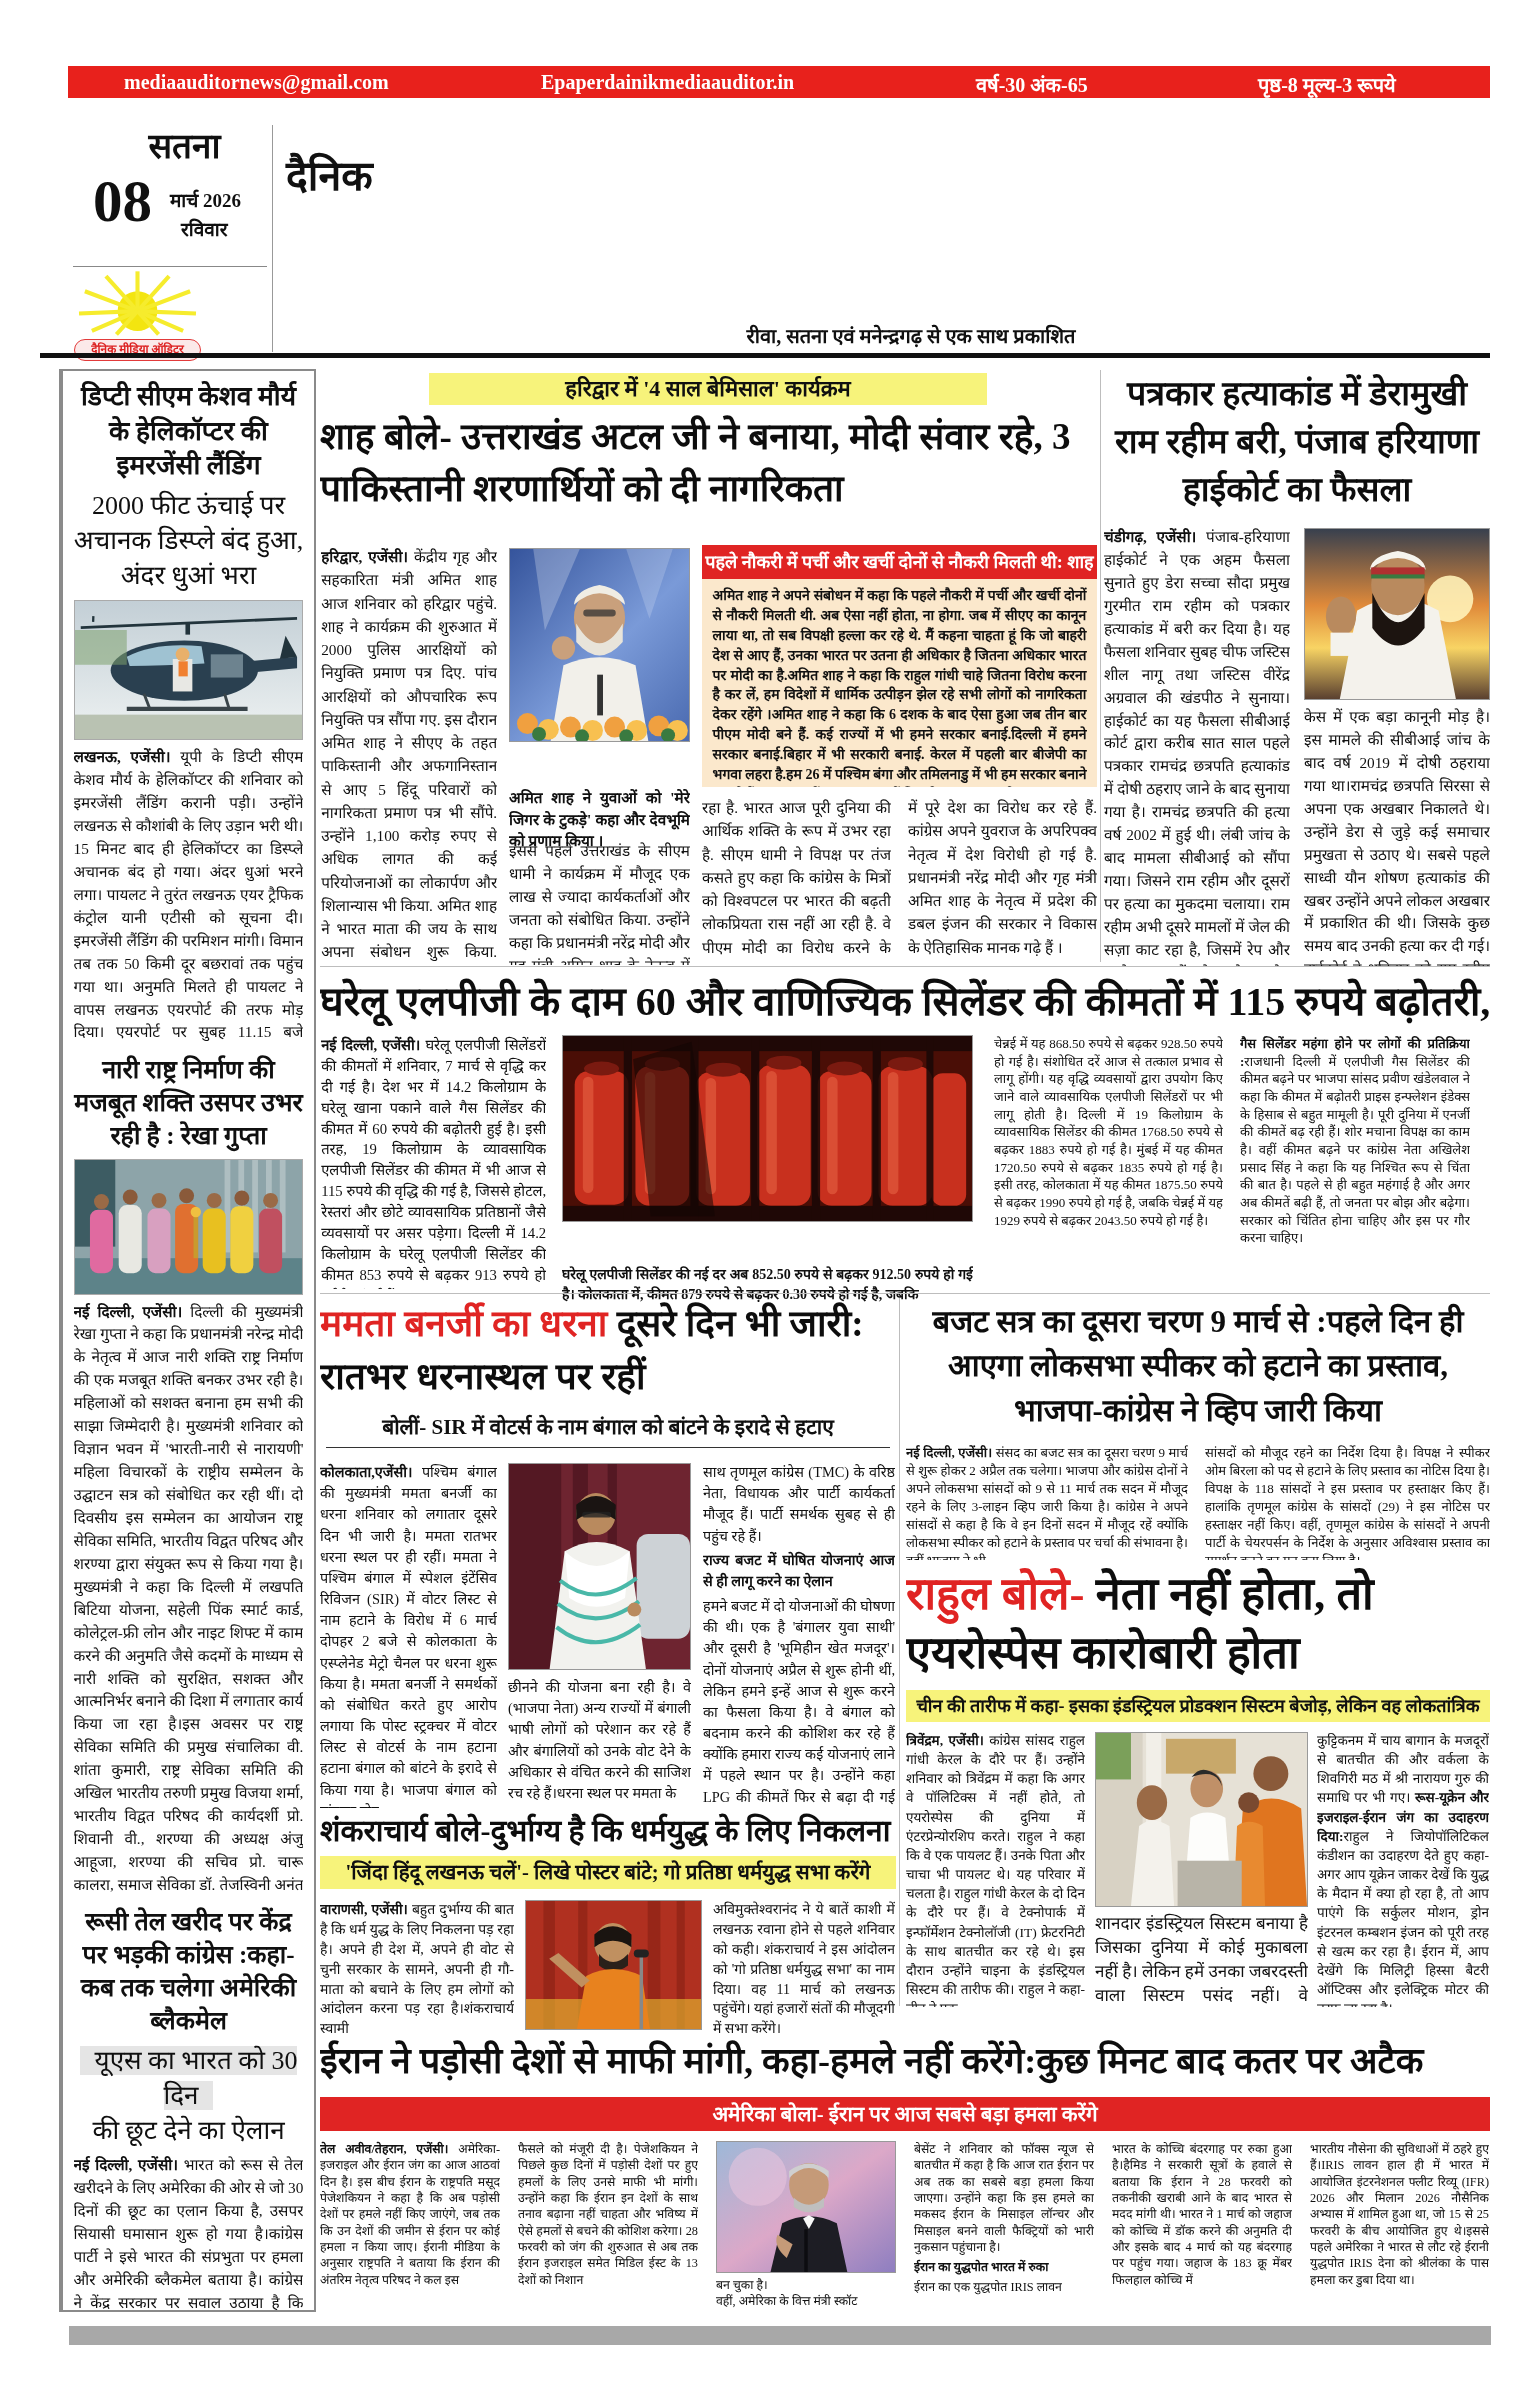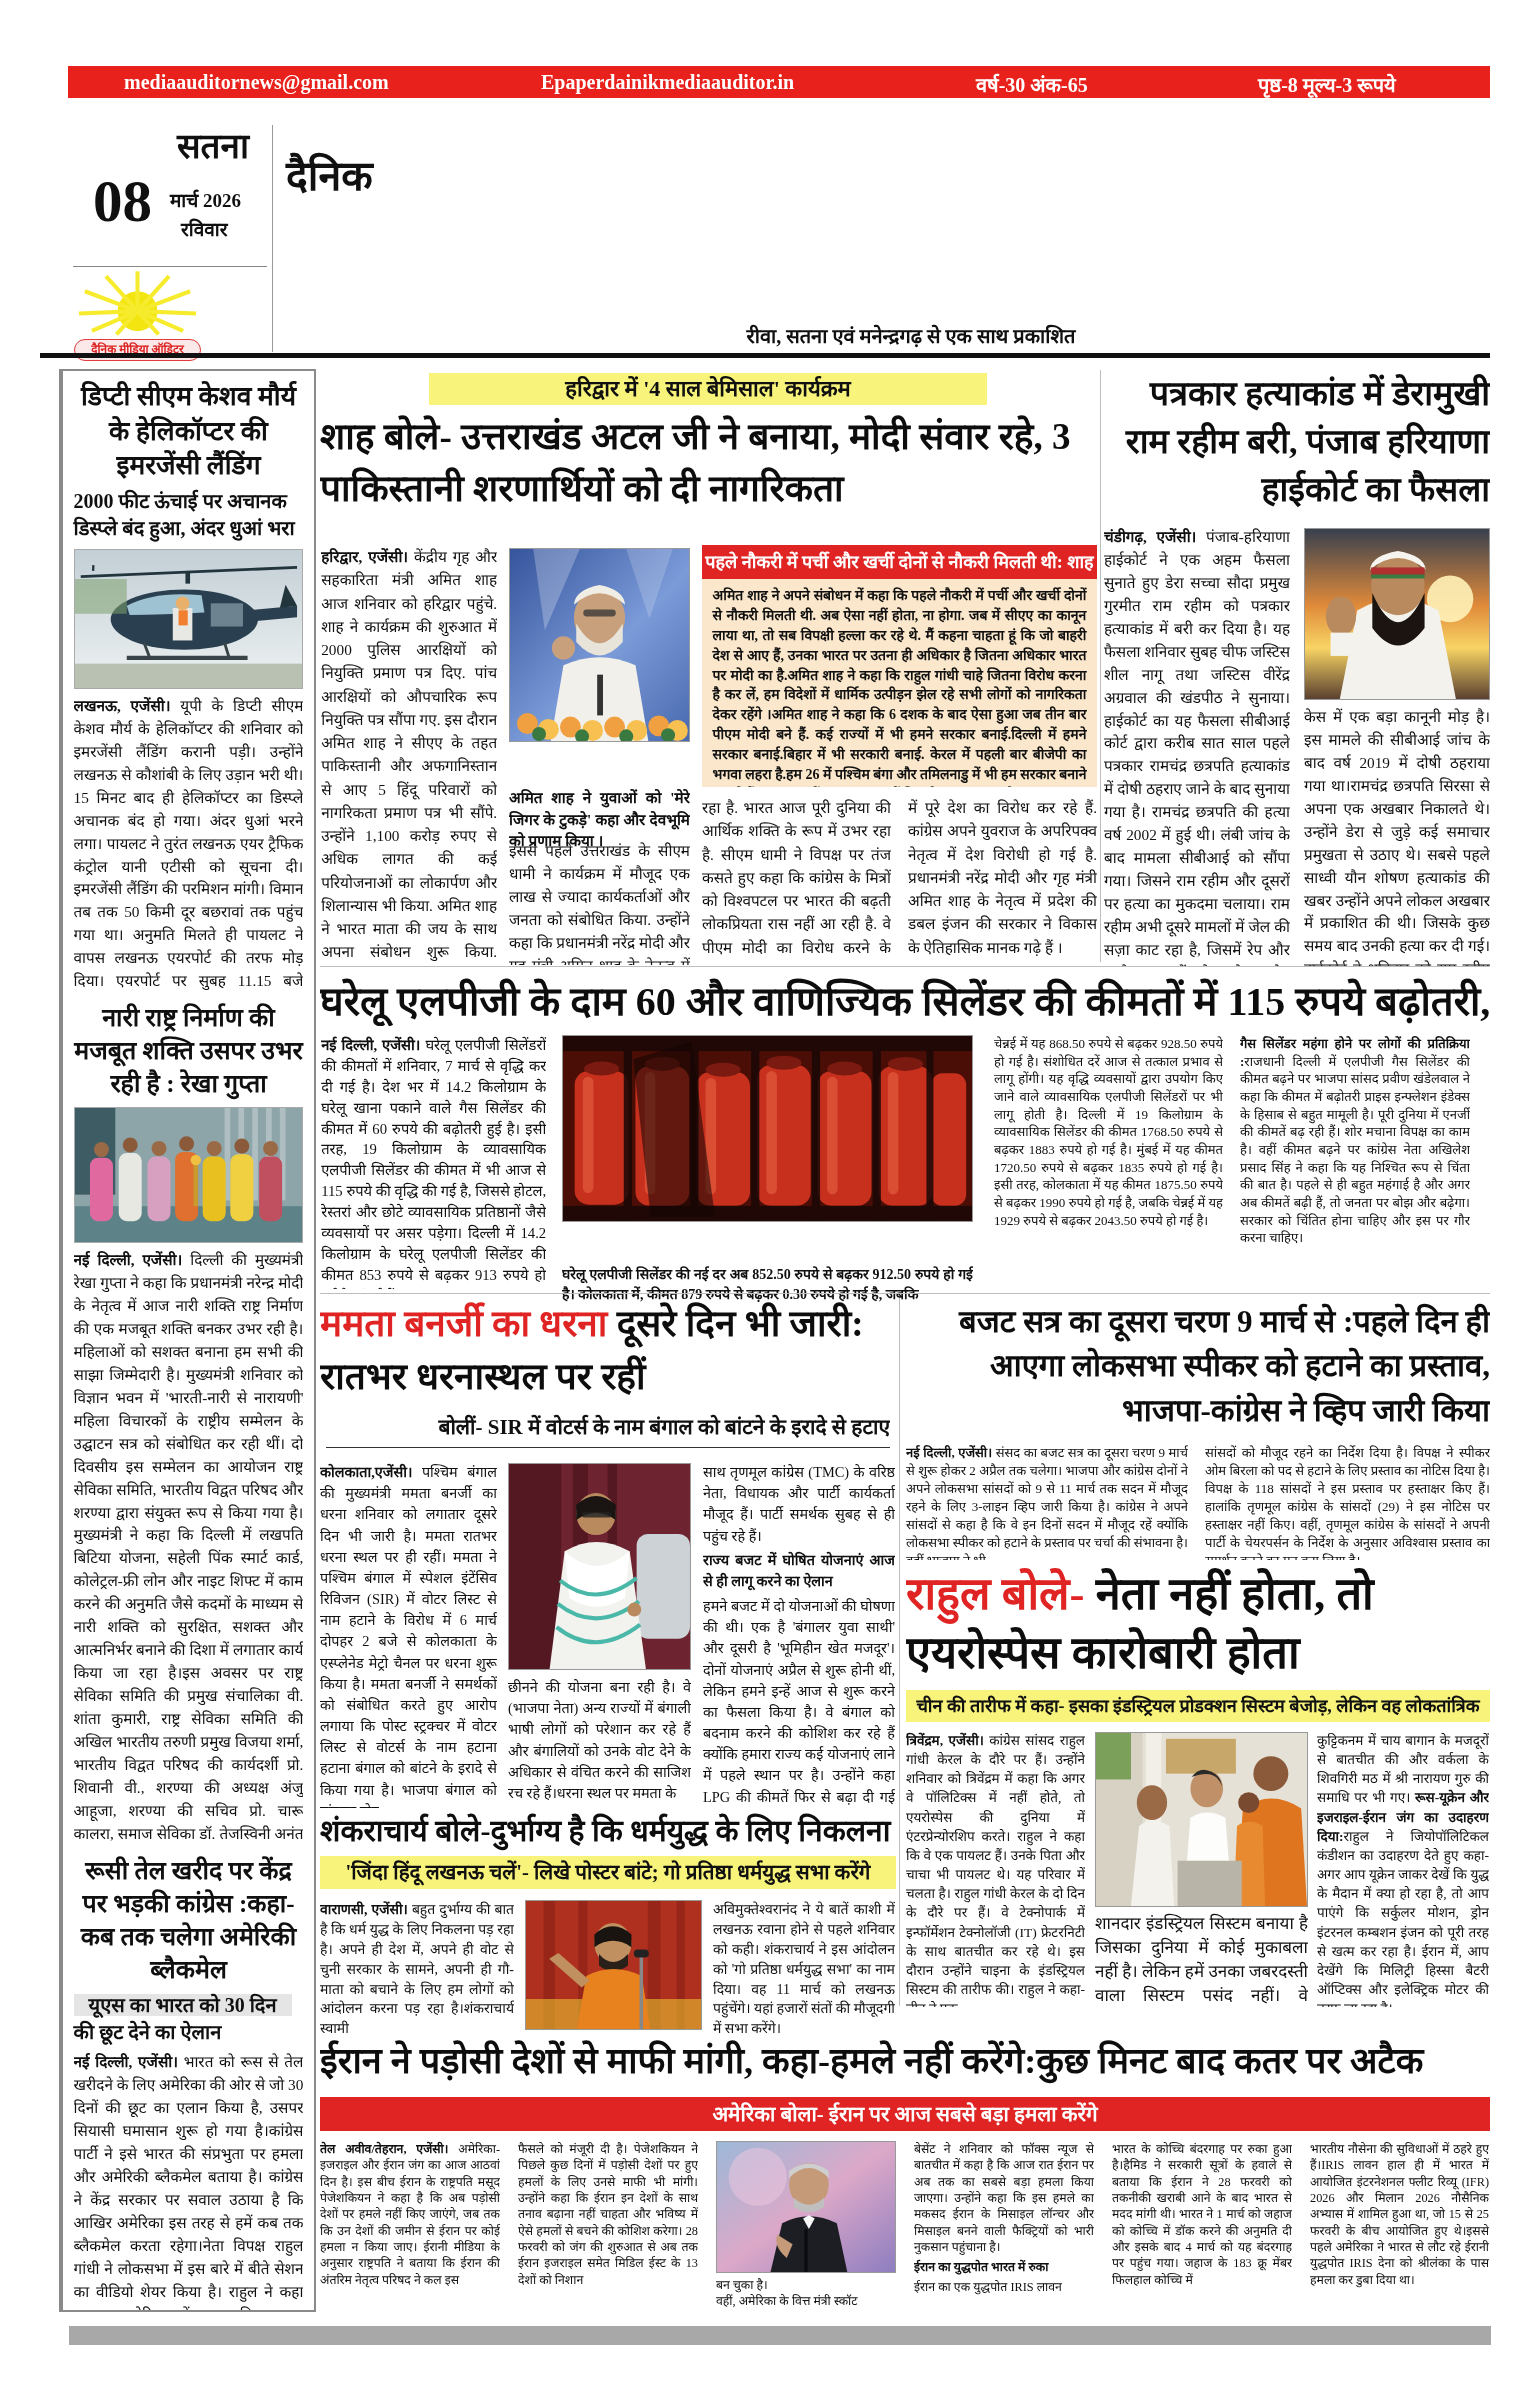--- a/index.html
+++ b/index.html
@@ -1,21 +1,21 @@
 <!DOCTYPE html>
 <html style="font-size:9.4px"><head>
 <meta charset="utf-8">
 <style>
   * { margin:0; padding:0; box-sizing:border-box; }
   html,body { background:#f2f2f2; }
   body { width:1528px; height:2401px; position:relative; font-family:"Liberation Serif","DejaVu Serif",serif; color:#101010; }
   .page { position:absolute; left:0; top:0; width:1528px; height:2401px; background:#ffffff; overflow:hidden; }
   .abs { position:absolute; }
   .just { text-align:justify; }
-  .ctr { text-align:right; }
+  .ctr { text-align:center; }
   .clip { overflow:hidden; }
   .b { font-weight:bold; }
 
   
   .topbar { left:68px; top:66px; width:1422px; height:32px; background:#e8211c; color:#fff; font-weight:bold; }
   .topbar span { position:absolute; top:4.7px; font-size:20px; white-space:nowrap; }
 
   
   .m-city { left:120px; top:121px; width:129px; font-size:35px; font-weight:bold; }
   .m-day-big { left:93px; top:172px; width:76px; font-size:59px; font-weight:bold; line-height:1; }
@@ -26,21 +26,21 @@
   .m-pill { left:74px; top:339px; width:127px; height:22px; border:1.8px solid #e23a3a; border-radius:11px; background:#fbe9e9; color:#d22; font-size:11.8px; font-weight:bold; text-align:center; line-height:19px; overflow:hidden; }
   .m-prefix { left:286px; top:146px; width:129px; font-size:41px; font-weight:bold; }
   .m-title { left:306px; top:122px; width:882px; height:229px; font-size:136px; font-weight:bold; line-height:1.45; white-space:nowrap; overflow:visible; letter-spacing:-2.4px; }
   .m-sub { left:676px; top:322px; width:470px; font-size:20px; font-weight:bold; text-align:center; }
   .m-rule { left:40px; top:353px; width:1450px; height:5.3px; background:#111; }
 
   
   .leftbox { left:59px; top:369px; width:257px; height:1943px; border:2.4px solid #8a8a8a; border-left-width:4.1px; padding:8.2px 10.6px; overflow:hidden; }
   .lb-h1 { font-size:26.4px; font-weight:bold; line-height:1.3; text-align:center; }
   .lb-h2 { font-size:25px; font-weight:bold; line-height:1.32; text-align:center; }
-  .lb-sub { font-size:20px; font-weight:bold; line-height:1.35; margin-top:5.9px; }
+  .lb-sub { font-size:26px; font-weight:normal; line-height:1.35; text-align:center; margin-top:5.9px; }
   .lb-img { width:100%; margin:7px 0 5.9px 0; border:0.6px solid #aaa; display:block; }
   .lb-body { font-size:15.3px; line-height:1.5; text-align:justify; overflow:hidden; }
   .ysub { background:#e5e5e5; padding:0 15px; }
 
   
   .kicker { background:#f7f37b; font-weight:bold; text-align:center; }
   .headline { font-weight:bold; color:#0d0d0d; }
   .red { color:#e02423; }
   .col { position:absolute; overflow:hidden; text-align:justify; }
   .caption { font-weight:600; text-align:justify; overflow:hidden;margin-top:40px; }

